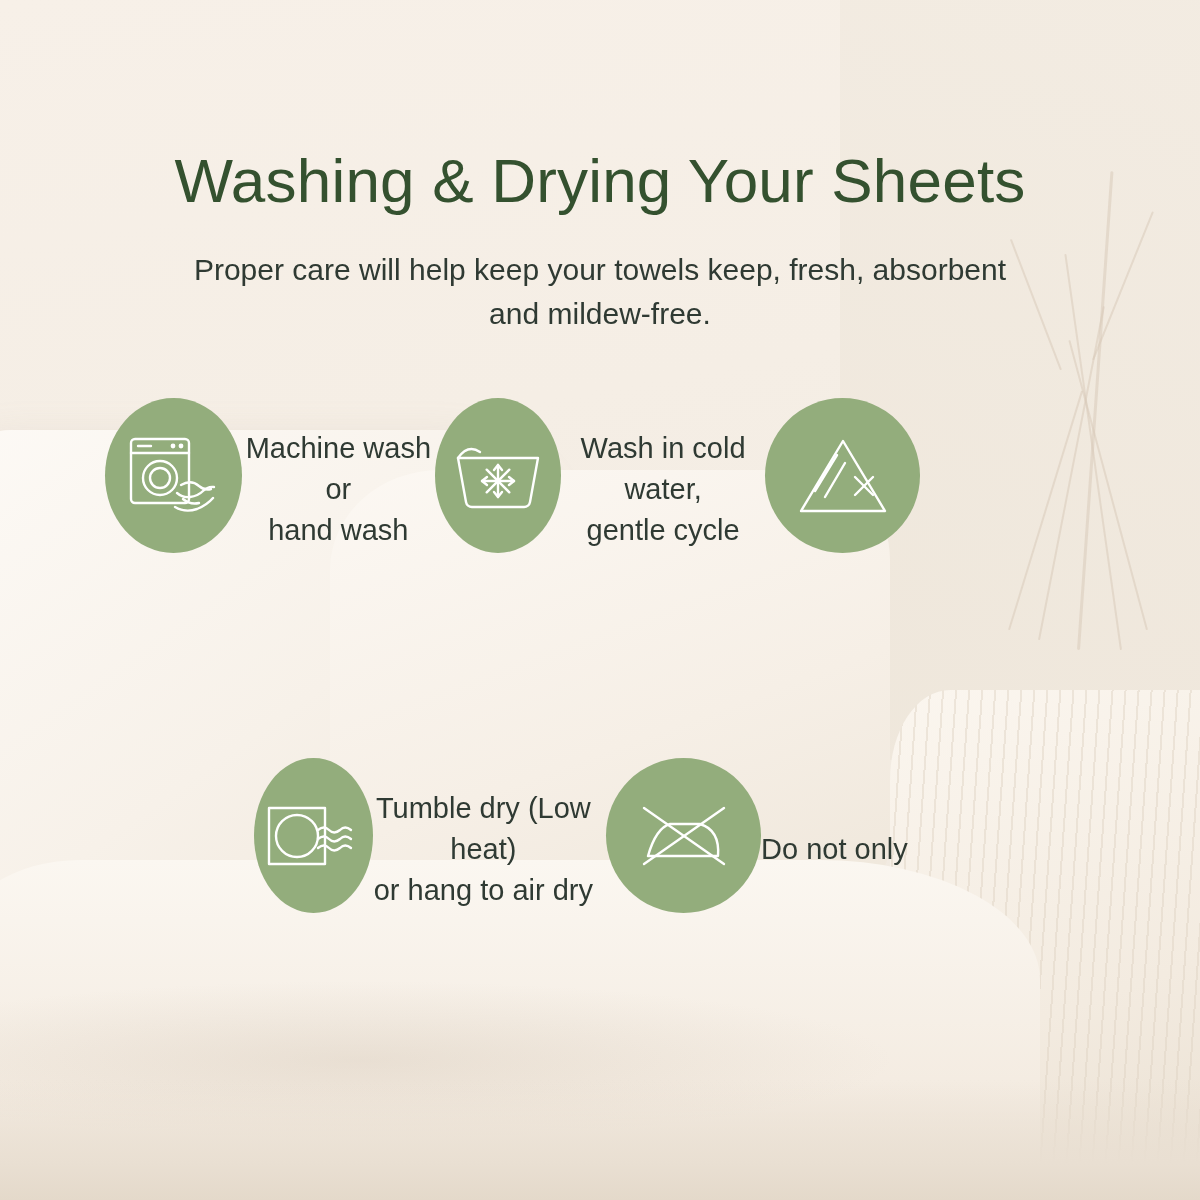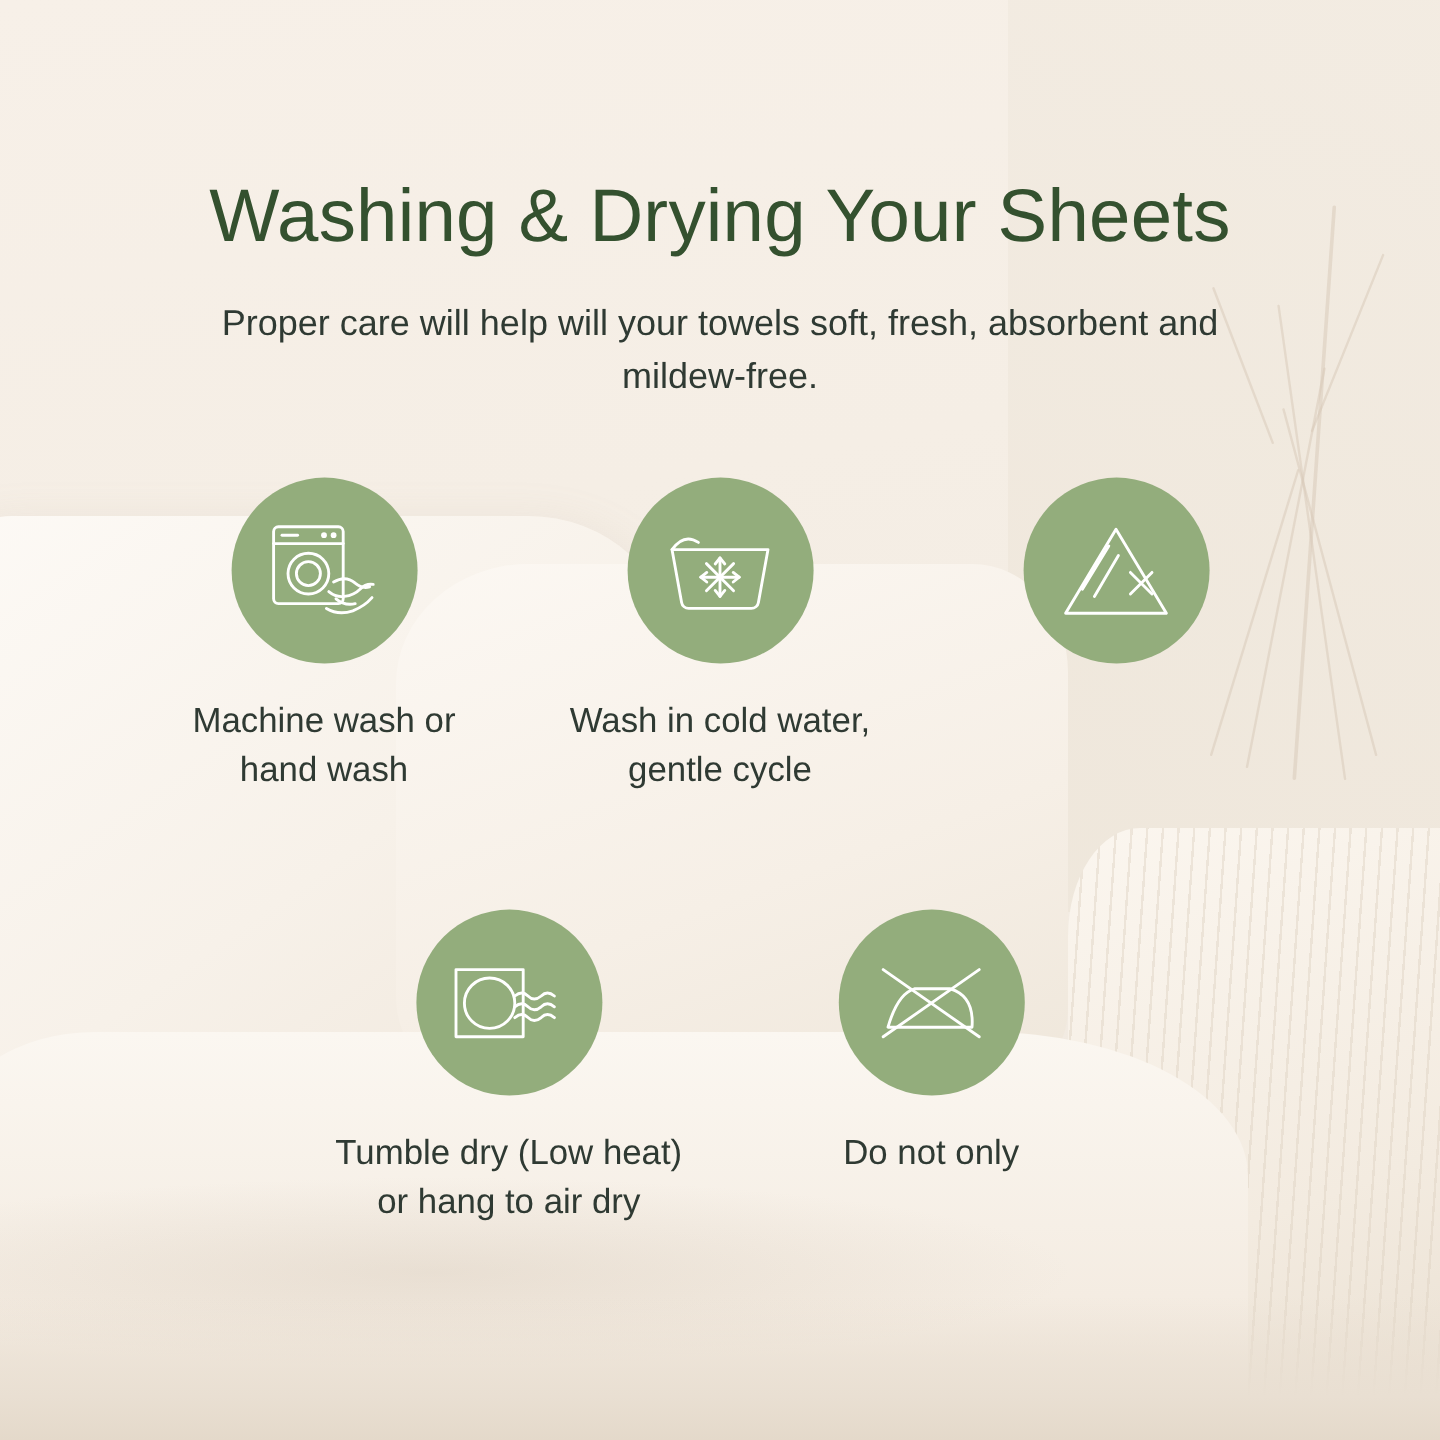--- a/index.html
+++ b/index.html
@@ -140,21 +140,21 @@
     width: 1200px;
     display: flex;
     justify-content: center;
   }
   .row-one { top: 398px; }
   .row-two { top: 758px; gap: 12px; }
 
   .care-item {
     width: 330px;
     display: flex;
-    flex-direction: column;
+    flex-direction: row;
     align-items: center;
   }
   .row-two .care-item { width: 340px; }
 
   .icon-circle {
     width: 155px;
     height: 155px;
     border-radius: 50%;
     background: #93ad7c;
     display: flex;
@@ -197,21 +197,21 @@
     <div class="bg-blanket-right"></div>
     <div class="bg-bed-sheet"></div>
     <div class="bg-shadow-soft"></div>
     <div class="bg-base-floor"></div>
   </div>
 
   <div class="content">
 
     <div class="title">Washing &amp; Drying Your Sheets</div>
 
-    <div class="subtitle">Proper care will help will your towels soft, fresh,
+    <div class="subtitle">Proper care will help keep your towels keep, fresh,
 absorbent and mildew-free.</div>
 
     <div class="grid-row row-one">
 
       <div class="care-item">
         <div class="icon-circle">
           <span>
             <svg width="96" height="86" viewBox="0 0 96 86" fill="none" stroke="#ffffff" stroke-width="2.4" stroke-linecap="round" stroke-linejoin="round">
               <rect x="6" y="6" width="58" height="64" rx="4"></rect>
               <line x1="6" y1="20" x2="64" y2="20"></line>

